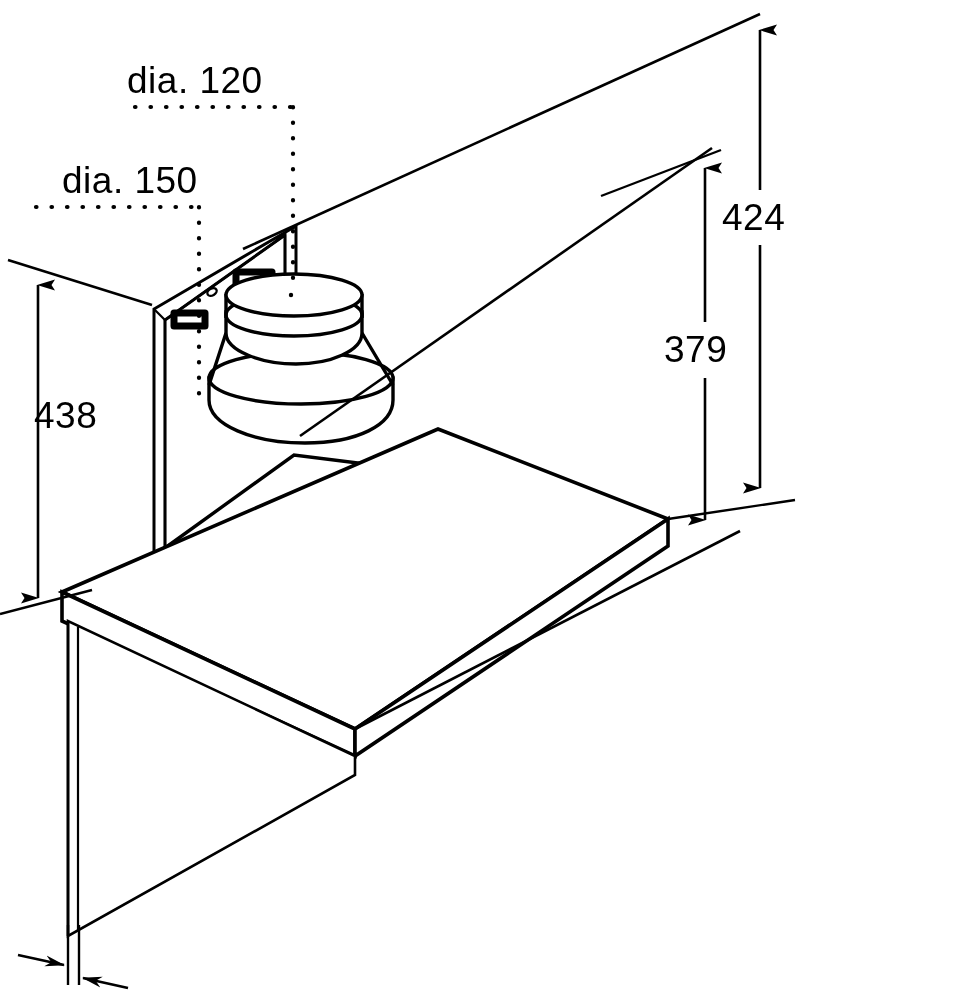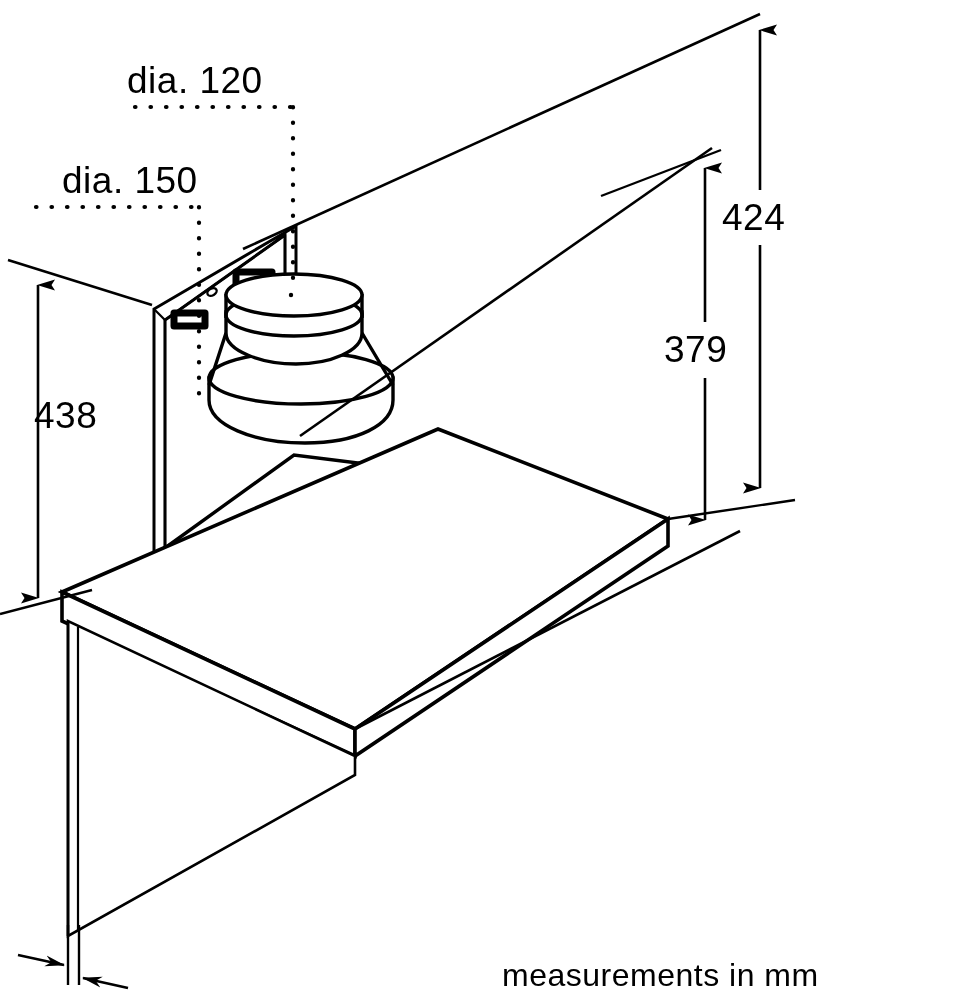--- a/index.html
+++ b/index.html
@@ -189,15 +189,14 @@
 
   <div class="lbl" id="label-dia150">dia. 150</div>
 
   <div class="lbl" id="label-438">438</div>
 
   <div class="lbl" id="label-424">424</div>
 
   <div class="lbl" id="label-379">379</div>
 
 
-  <div class="lbl" id="label-units">measurements in mm</div>
 
 </div>
 
 </body></html>

